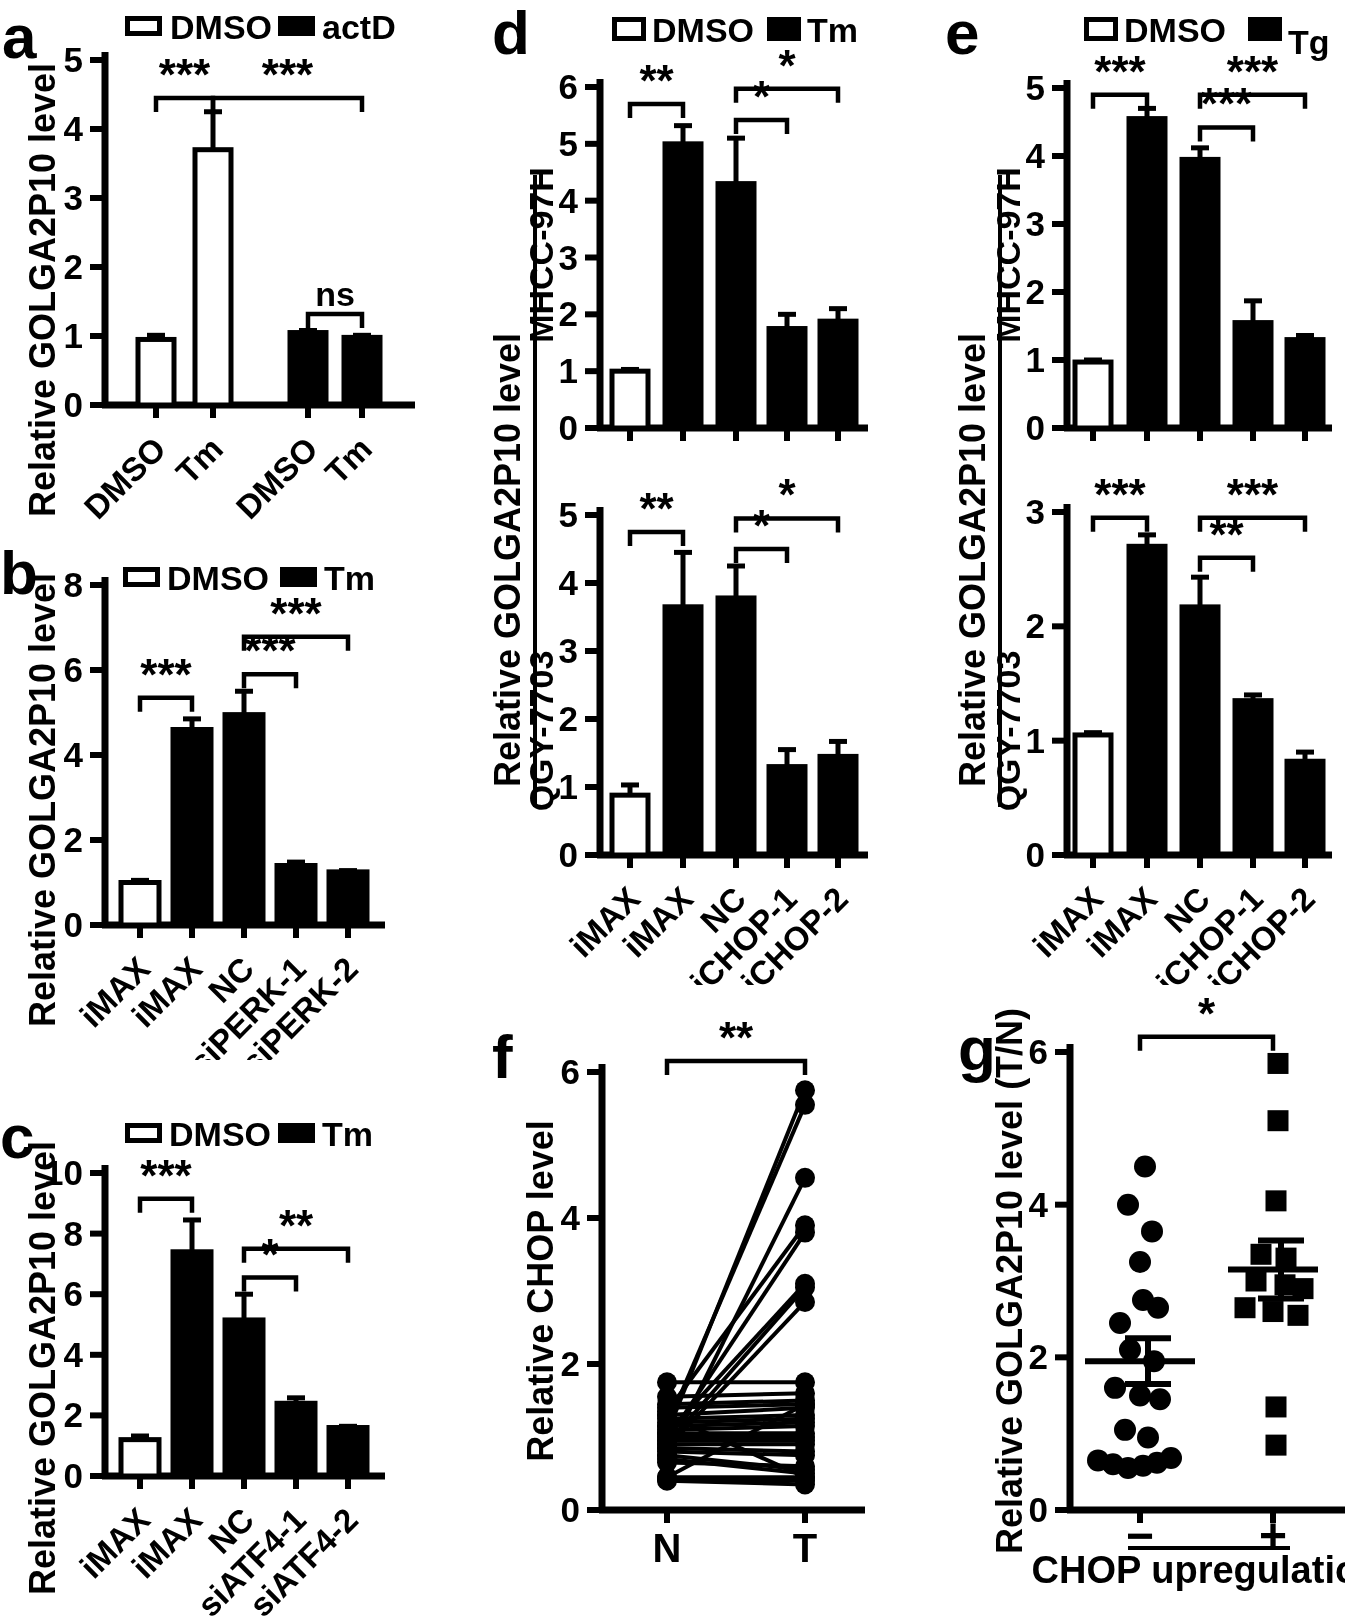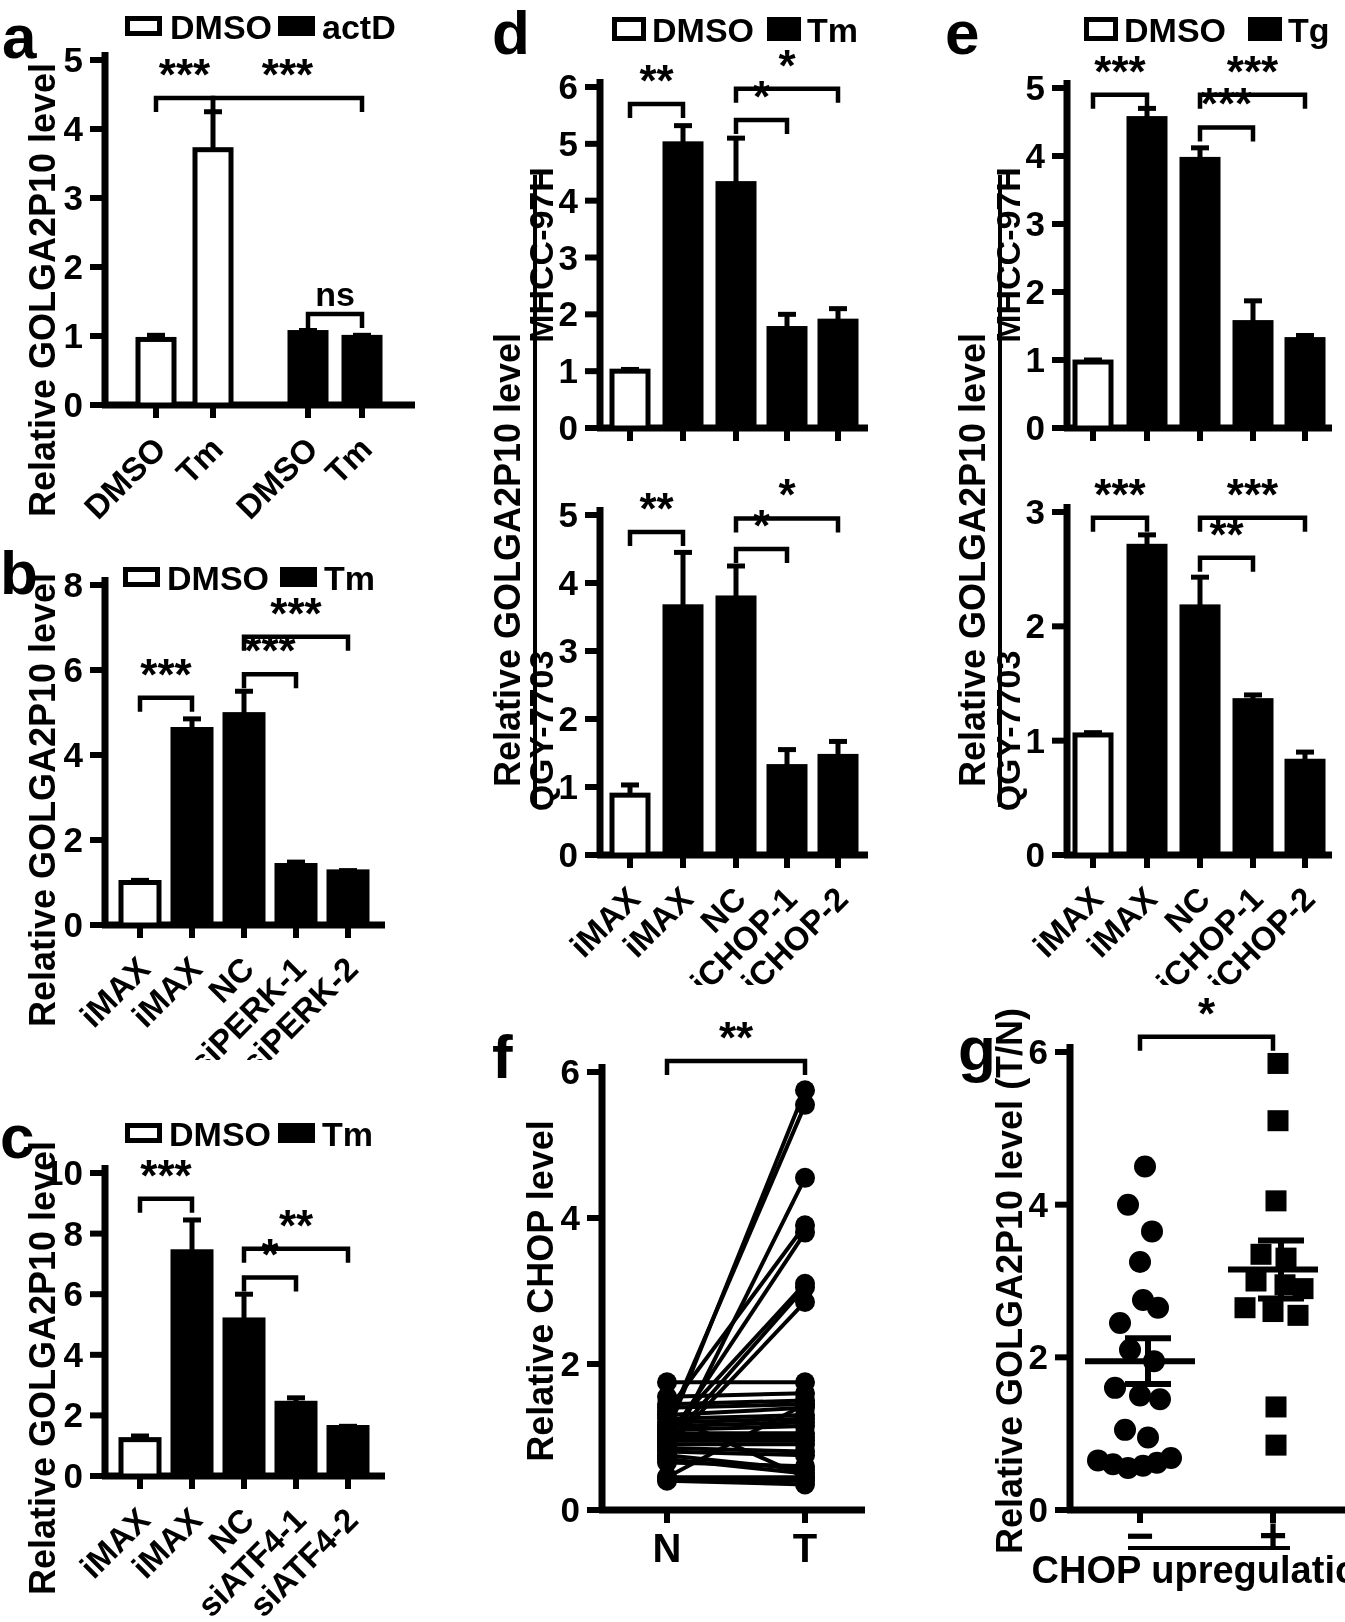--- a/index.html
+++ b/index.html
@@ -278,21 +278,21 @@
         <line x1="85" y1="452" x2="85" y2="807" stroke="#000" stroke-width="4"></line>
         <text x="103" y="731" font-size="34" text-anchor="middle" transform="rotate(-90 103 731)">QGY-7703</text>
       </svg>
   </section>
 
   <section class="panel" id="panel-e" style="left:890px;top:0;width:455px;height:985px">
     <span class="letter" style="left:55px;top:2px">e</span>
     <div class="leg-sw" style="left: 194px; top: 17px; width: 34px; height: 24px; background: rgb(255, 255, 255);"></div>
     <span class="leg-label" style="left:234px;top:13px">DMSO</span>
     <div class="leg-sw" style="left: 358px; top: 17px; width: 34px; height: 24px; background: rgb(0, 0, 0);"></div>
-    <span class="leg-label" style="left:398px;top:13px">Tg</span>
+    <span class="leg-label" style="left:398px;top:25px">Tg</span>
     <svg id="svg-e" width="455" height="985">
         <line x1="177" y1="431" x2="177" y2="80" stroke="#000" stroke-width="7"></line>
         <line x1="174" y1="428" x2="442" y2="428" stroke="#000" stroke-width="7"></line>
         <line x1="177" y1="428" x2="162" y2="428" stroke="#000" stroke-width="6"></line>
         <text x="155" y="440" font-size="35" text-anchor="end">0</text>
         <line x1="177" y1="360" x2="162" y2="360" stroke="#000" stroke-width="6"></line>
         <text x="155" y="372" font-size="35" text-anchor="end">1</text>
         <line x1="177" y1="292" x2="162" y2="292" stroke="#000" stroke-width="6"></line>
         <text x="155" y="304" font-size="35" text-anchor="end">2</text>
         <line x1="177" y1="224" x2="162" y2="224" stroke="#000" stroke-width="6"></line>

